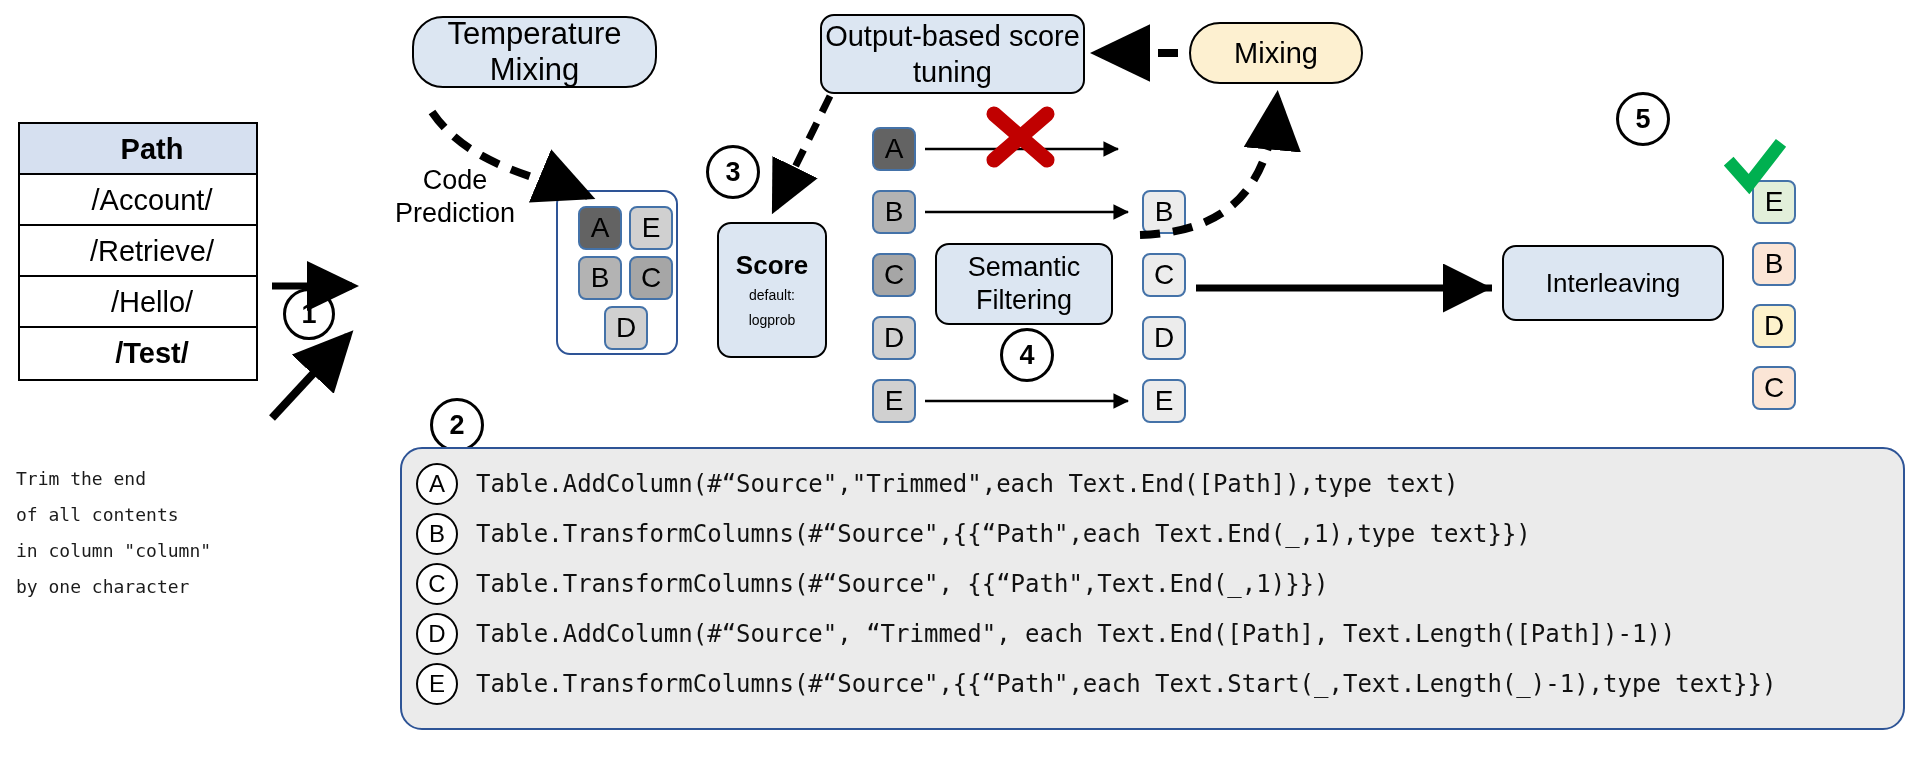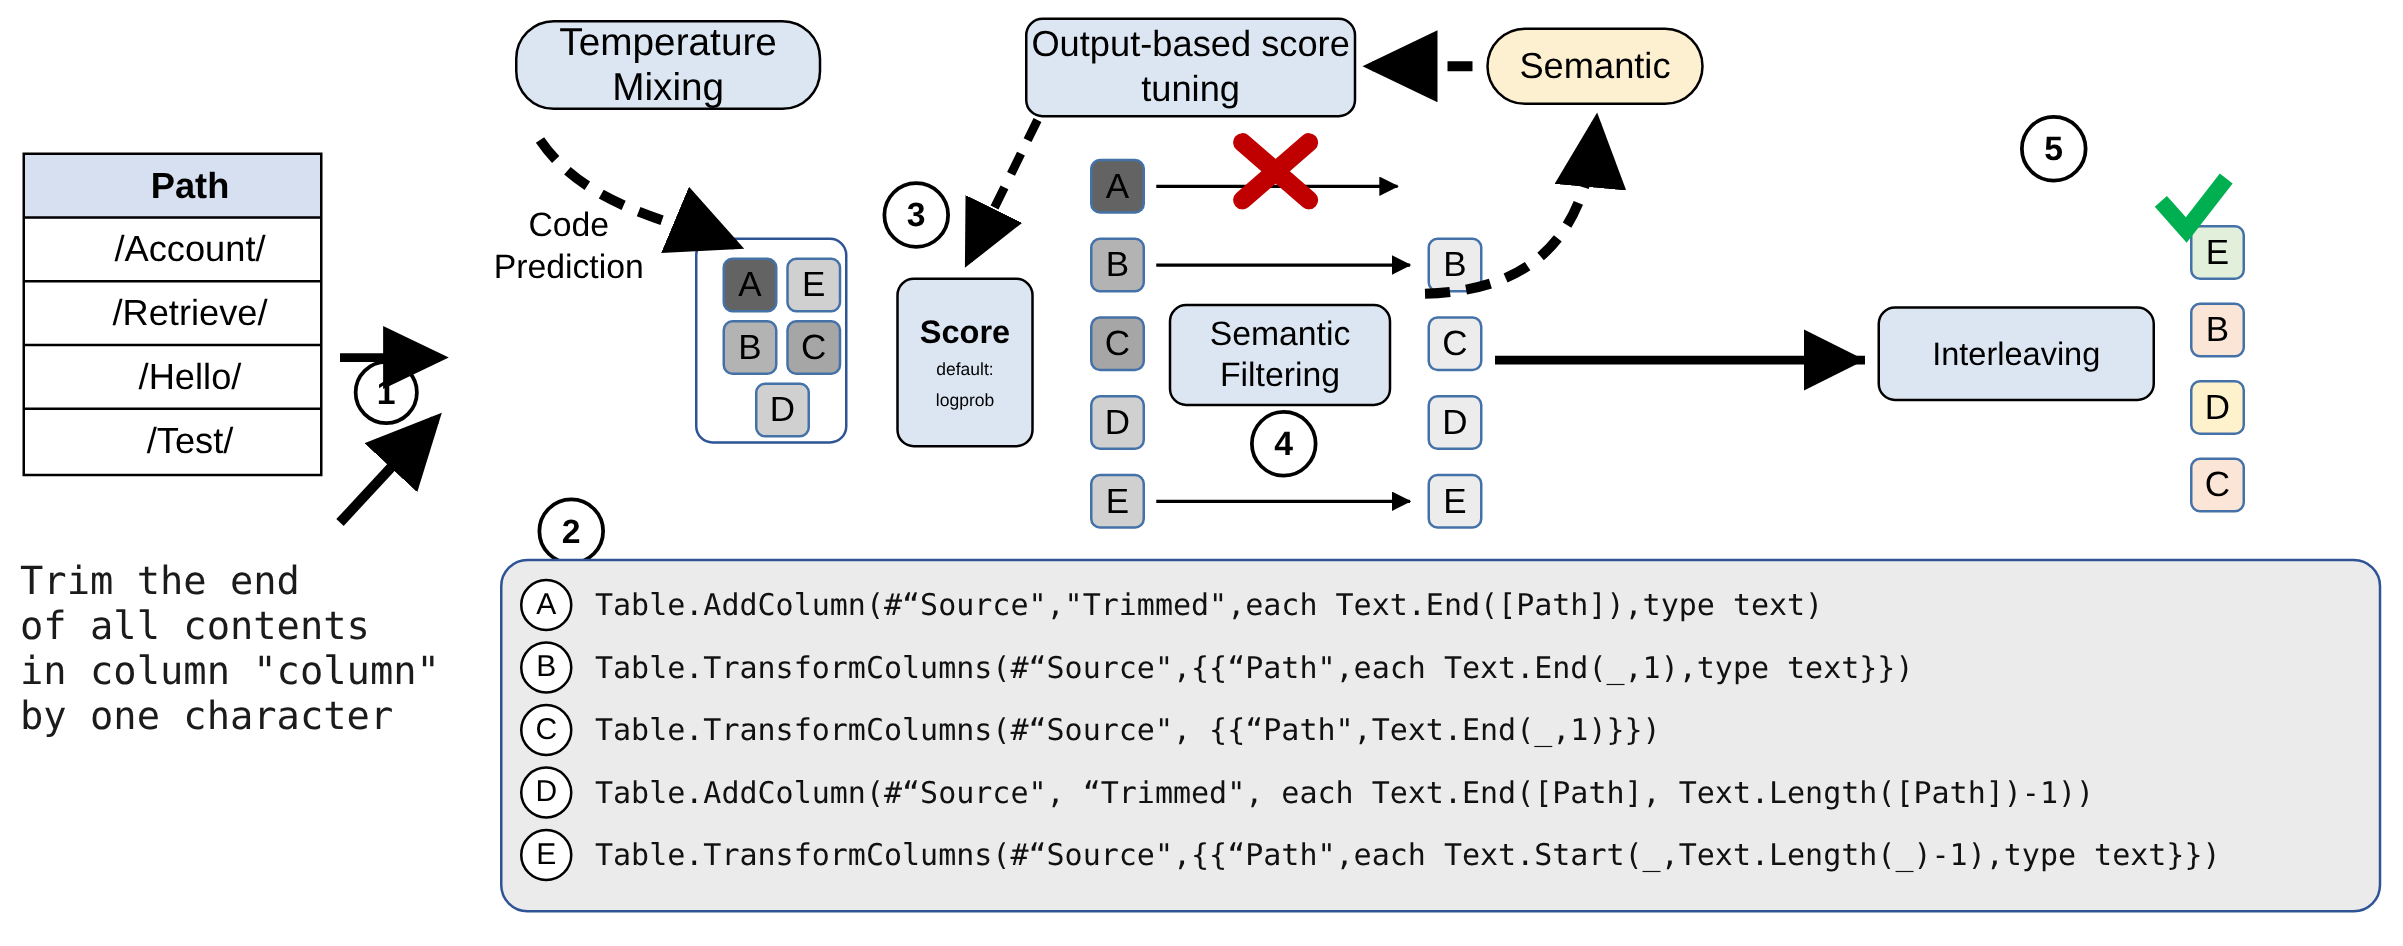--- a/index.html
+++ b/index.html
@@ -5,26 +5,26 @@
   html,body{margin:0;padding:0;background:#fff;}
   body{width:1922px;height:757px;position:relative;overflow:hidden;
        font-family:"Liberation Sans",sans-serif;color:#000;}
   #stage{position:absolute;left:0;top:0;width:1922px;height:757px;}
   .abs{position:absolute;box-sizing:border-box;}
 
   
   .tbl{left:18px;top:122px;width:240px;border:2px solid #000;background:#fff;}
   .tbl .row{height:51px;line-height:51px;text-align:center;font-size:29px;
             border-bottom:2px solid #000;box-sizing:border-box;padding-left:28px;}
-  .tbl .row:last-child{border-bottom:none;}
+  .tbl .row:last-child{border-bottom:none;font-weight:bold;}
   .tbl .hdr{background:#d6e0f0;font-weight:bold;}
 
   
-  .prompt{left:16px;top:447px;width:330px;font-family:"DejaVu Sans Mono",monospace;
-          font-size:31px;line-height:36px;color:#1b1b1b;white-space:pre;}
+  .prompt{left:16px;top:461px;width:330px;font-family:"DejaVu Sans Mono",monospace;
+          font-size:18px;line-height:36px;color:#1b1b1b;white-space:pre;}
 
   
   .rbox{border:2.5px solid #1f3864;border-radius:14px;background:#dce6f2;
         display:flex;align-items:center;justify-content:center;text-align:center;}
   .rbox.blackline{border:2.5px solid #000;}
   .rbox.green{background:#e2efda;}
   .rbox.tan{background:#fdf0d0;}
 
   .tempmix{left:412px;top:16px;width:245px;height:72px;font-size:31px;line-height:36px;border-radius:31px;}
   .llm{left:360px;top:253px;width:182px;height:63px;font-size:31px;}
@@ -112,21 +112,21 @@
   </div>
 
   <div class="abs rbox blackline scorebox">
     <div class="big">Score</div>
     <div class="sm">default:</div>
     <div class="sm">logprob</div>
   </div>
 
   <div class="abs rbox blackline obst">Output-based score tuning</div>
 
-  <div class="abs rbox blackline tan outputs">Semantic</div>
+  <div class="abs rbox blackline tan outputs">Mixing</div>
 
   <div class="abs rbox blackline interleave">Interleaving</div>
 
   <div class="abs rbox blackline semfilt">Semantic Filtering</div>
 
   <div class="abs lcell" style="left:872px;top:127px;background:#636363">
     <span>A</span>
     </div>
   <div class="abs lcell" style="left:872px;top:190px;background:#b3b3b3">
     <span>B</span>

